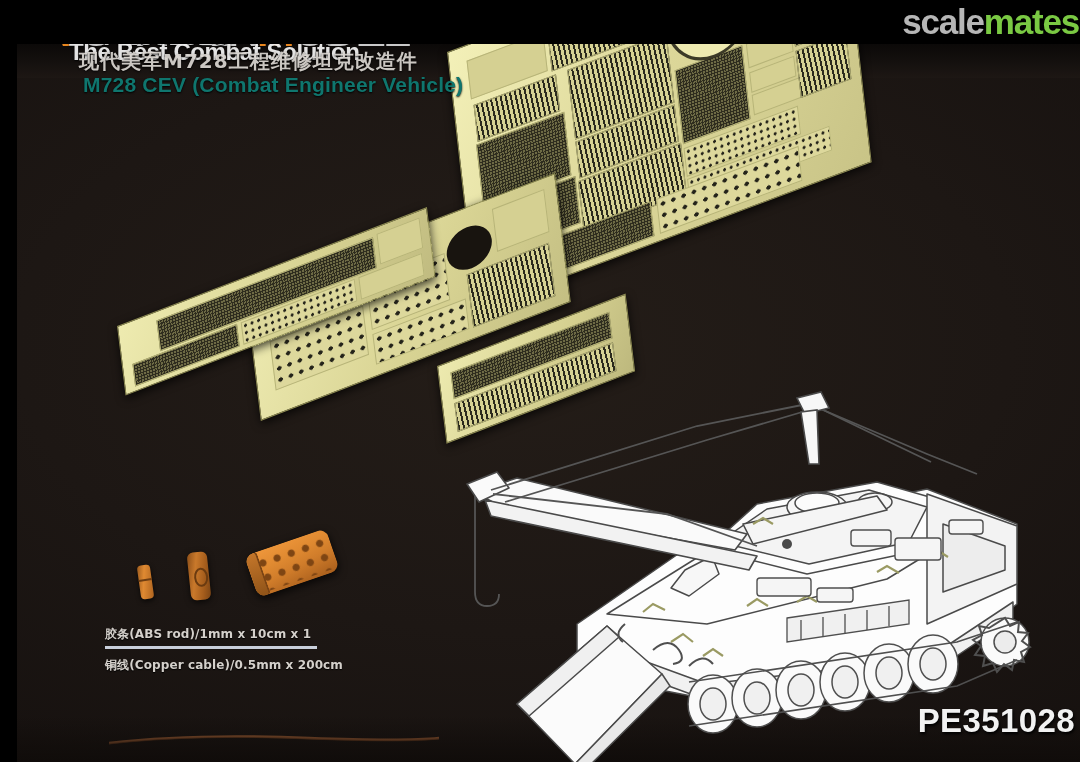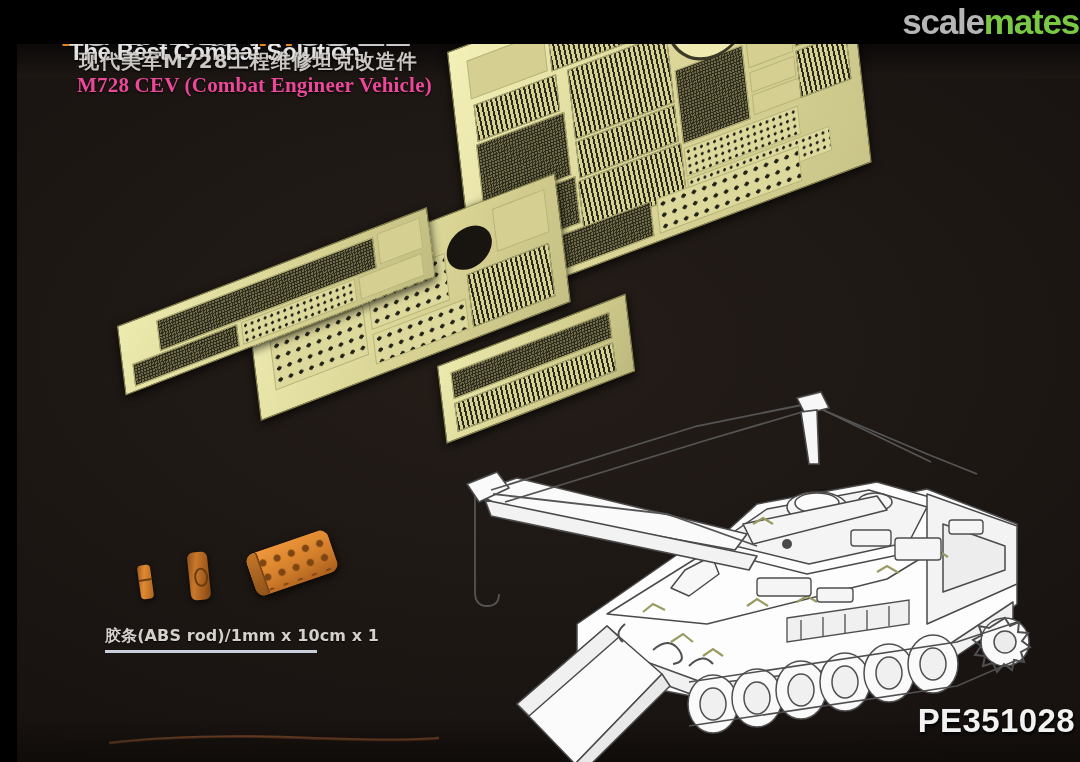--- a/index.html
+++ b/index.html
@@ -71,24 +71,23 @@
     color:#efefef;font-size:24px;font-weight:bold;letter-spacing:-.4px;
     text-shadow:0 1px 2px #000;opacity:.95;
   }
   .vm-cn{
     position:absolute;left:28px;top:74px;
     color:#d9d5d0;font-size:20px;font-weight:bold;letter-spacing:1px;
     font-family:"DejaVu Sans", sans-serif;
     text-shadow:0 1px 2px #000;opacity:.93;
   }
   .vm-en{
-    position:absolute;left:26px;top:99px;
-    color:#ec4899;font-size:21px;font-weight:bold;letter-spacing:.2px;
+    position:absolute;left:32px;top:99px;
+    color:#0f766e;font-size:21px;font-weight:bold;letter-spacing:.2px;
     text-shadow:0 1px 2px #000;
-    font-family:Liberation Serif, serif;
   }
 
   
   .fret{
     position:absolute;
     background:#e8e7a8;
     border:1px solid #8d8b52;
     box-shadow:0 3px 9px rgba(0,0,0,.75);
   }
   .fret-main{
@@ -186,21 +185,21 @@
     position:absolute;left:0;top:0;width:11px;height:44px;
     border-radius:9px 3px 3px 9px;
     background:linear-gradient(#c4762a,#8f5318);
     border-right:2px solid #7a4414;
   }
 
   
   .parts-list{position:absolute;left:88px;top:582px;width:300px;z-index:25;}
   .parts-row{margin-bottom:2px;}
   .parts-txt{
-    color:#d4d0cb;font-size:16px;font-weight:bold;letter-spacing:.1px;
+    color:#d4d0cb;font-size:12px;font-weight:bold;letter-spacing:.1px;
     font-family:"DejaVu Sans", sans-serif;white-space:nowrap;
     text-shadow:0 1px 1px #000;
   }
   .sample{display:block;margin:3px 0 8px 0;}
   .sample-abs1{height:3px;width:212px;background:#c9cfdb;}
   .sample-abs05{height:2px;width:212px;background:#9aa3b4;}
   .sample-steel{height:2px;width:172px;background:#8d8d8d;}
   .copper-wrap{position:absolute;left:92px;top:688px;width:330px;height:18px;}
 
   
@@ -393,20 +392,23 @@
         </g>
         <circle cx="330" cy="170" r="5" fill="#4a4a4a"></circle>
       </svg>
     </div>
 
     <div class="parts-list">
       <div class="parts-row">
         <div class="parts-txt">胶条(ABS rod)/1mm x 10cm x 1</div>
         <span class="sample sample-abs1"></span>
       </div>
+      <div class="parts-row">
+        <div class="parts-txt">铜线(Copper cable)/0.5mm x 200cm</div>
+      </div>
     </div>
 
     <div class="copper-wrap">
       <svg width="330" height="18" viewBox="0 0 330 18" xmlns="http://www.w3.org/2000/svg">
         <path d="M0 11 C 60 4, 130 3, 200 6 C 255 8, 300 9, 330 6" fill="none" stroke="#9c5c33" stroke-width="2.4" stroke-linecap="round"></path>
         <path d="M0 12 C 60 5, 130 4, 200 7 C 255 9, 300 10, 330 7" fill="none" stroke="#6a3a1c" stroke-width="1" stroke-linecap="round" opacity=".7"></path>
       </svg>
     </div>
 
     <div class="photo-bottom-fade"></div>

